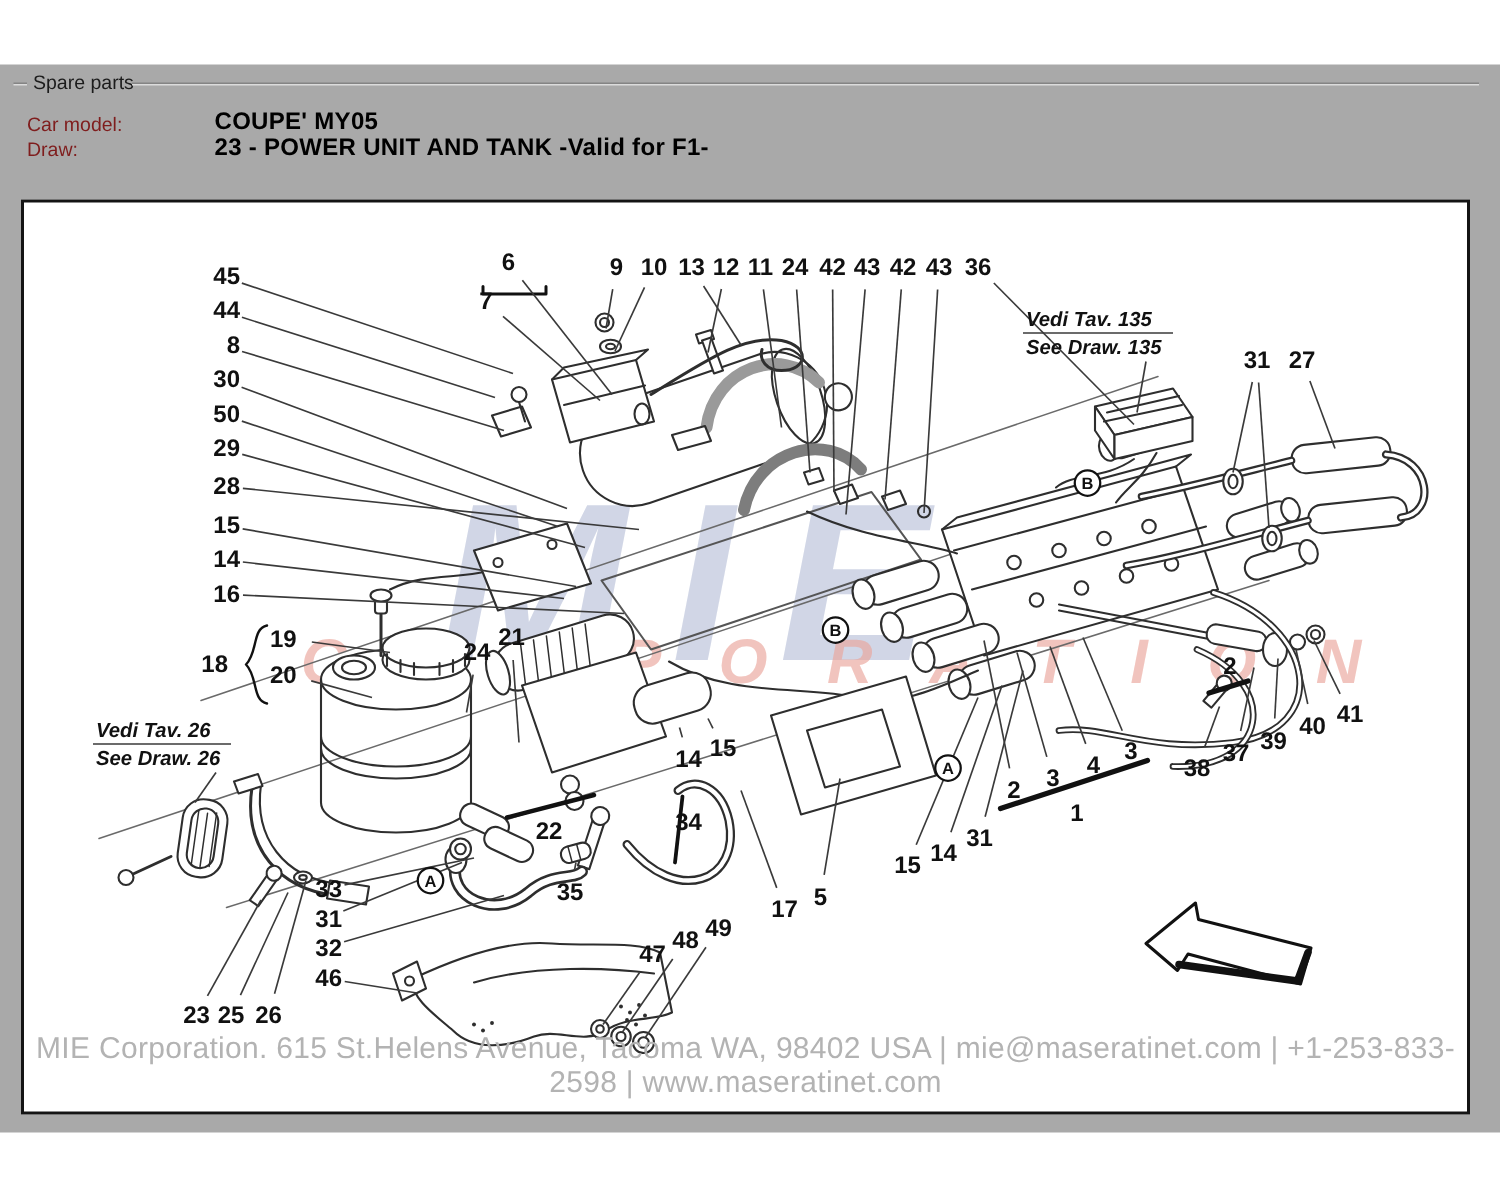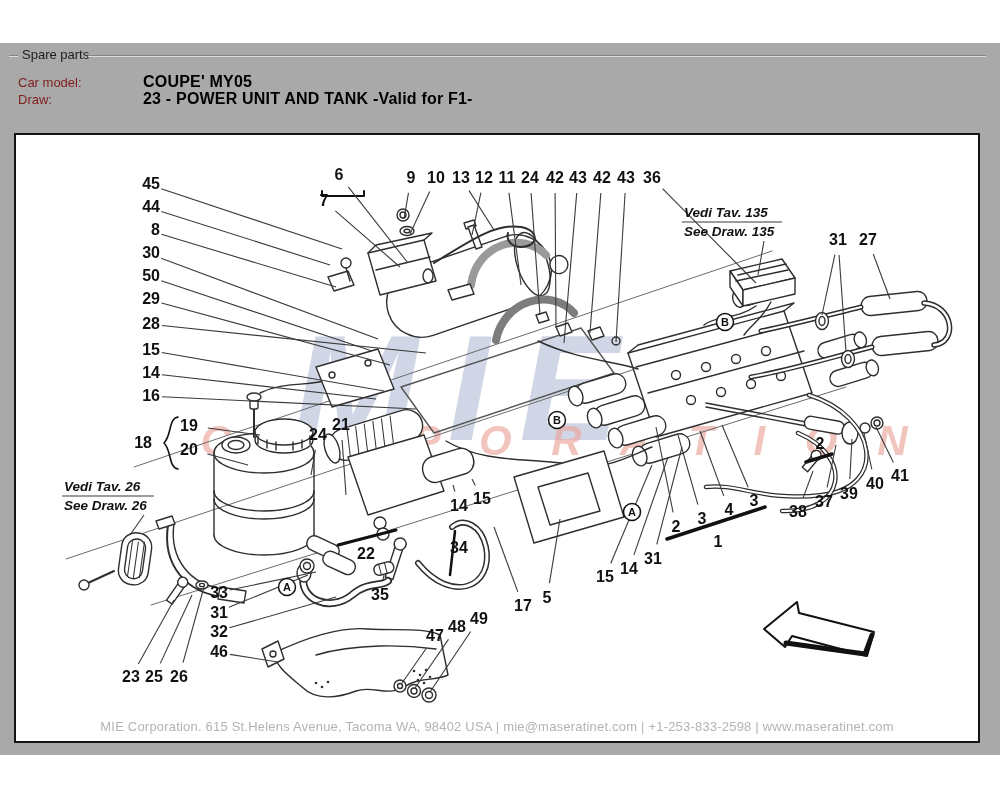--- a/index.html
+++ b/index.html
@@ -8,21 +8,21 @@
   .panel{position:absolute;left:0;top:43px;width:1000px;height:712px;background:#a9a9a9;}
   .gb-label{position:absolute;left:22px;top:4px;font-size:13px;color:#1c1c1c;}
   .gb-line{position:absolute;top:12px;height:0;border-top:1px solid #848484;border-bottom:1px solid #dcdcdc;}
   .gb-line.l{left:9px;width:9px;}
   .gb-line.r{left:88px;width:898px;}
   .fld-label{position:absolute;left:18px;font-size:13px;color:#7f1d1d;}
   .fld-value{position:absolute;left:143px;font-size:16px;font-weight:bold;color:#000;letter-spacing:.2px;}
   .diagram-box{position:absolute;left:14px;top:90px;width:966px;height:610px;background:#fff;
     border:2px solid #141414;box-sizing:border-box;}
   svg{display:block;}
-  .footer{position:absolute;left:0;bottom:7px;width:100%;text-align:center;font-size:13px;
+  .footer{position:absolute;left:0;bottom:7px;width:100%;text-align:center;font-size:20px;
     color:#b3b3b3;letter-spacing:.2px;margin-top:16px;}
   
   .co{font-family:"Liberation Sans","DejaVu Sans",sans-serif;font-size:16px;font-weight:bold;fill:#111;}
   .note{font-family:"Liberation Sans","DejaVu Sans",sans-serif;font-size:13.5px;font-weight:bold;font-style:italic;fill:#111;}
   .mk{font-family:"Liberation Sans","DejaVu Sans",sans-serif;font-size:11px;font-weight:bold;fill:#111;}
   .wm1{font-family:"Liberation Sans","DejaVu Sans",sans-serif;font-weight:bold;font-style:italic;opacity:.6;}
   .wm2{font-family:"Liberation Sans","DejaVu Sans",sans-serif;font-weight:bold;font-style:italic;opacity:.65;}
   .ldr{stroke:#3a3a3a;stroke-width:1.1;}
   .brk{stroke:#111;fill:none;}
 </style>

